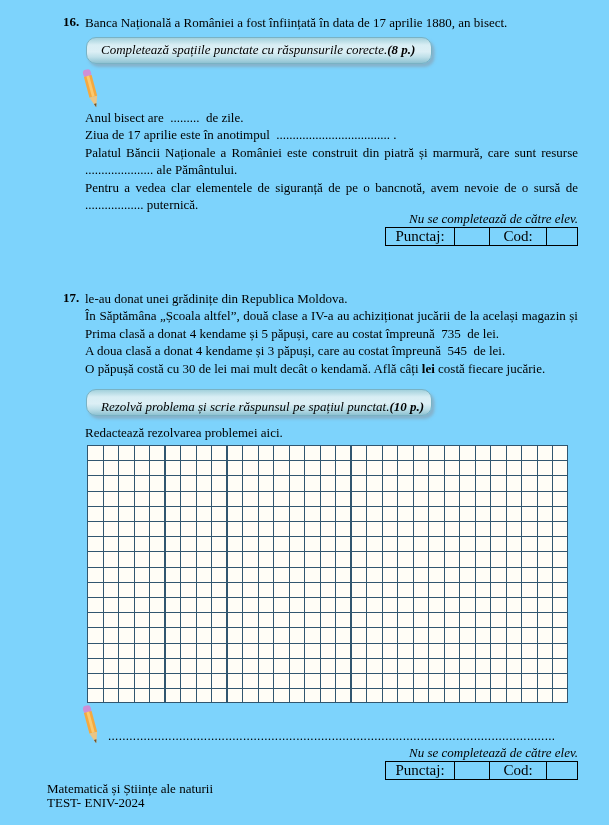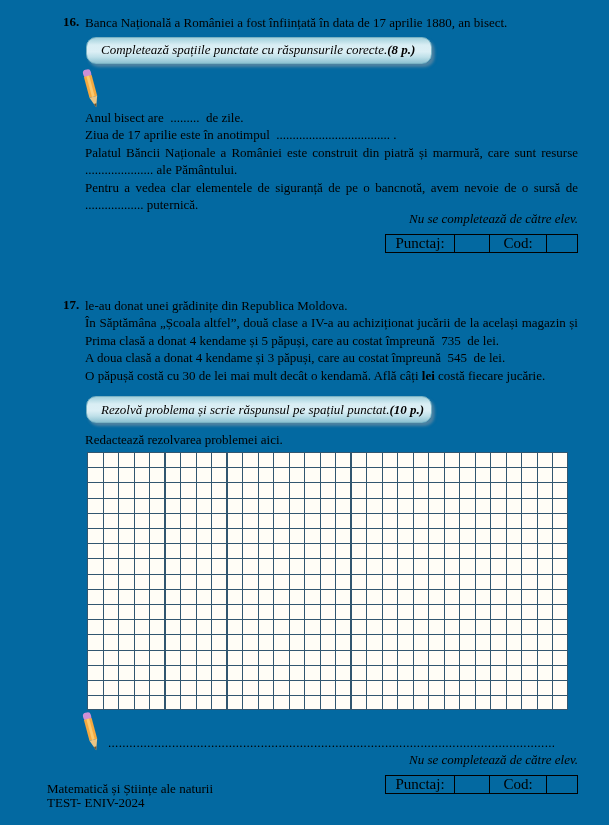--- a/index.html
+++ b/index.html
@@ -1,19 +1,19 @@
 <!DOCTYPE html>
 <html><head>
 <meta charset="utf-8">
 <style>
   html,body{margin:0;padding:0;background:#ffffff;}
   .page{
     position:relative;
     width:609px;height:825px;
-    background:#0369a1;
+    background:#7dd3fc;
     font-family:"Liberation Serif","DejaVu Serif",serif;
     font-size:13px;color:#000;
     overflow:hidden;
   }
   .content{
     position:absolute;left:63px;top:14px;width:515px;
   }
   .qblock{position:relative;}
   .qnum{
     position:absolute;left:0;top:0;
@@ -45,21 +45,21 @@
   .instr-box .pts{font-weight:bold;margin-left:0;white-space:nowrap;}
   .pencil-row{height:42px;margin-left:13px;margin-top:2px;}
   .fill-lines{margin-top:1px;}
   .score-block{
     width:220px;margin-left:auto;text-align:right;
     margin-top:-2px;
   }
   .no-complete{
     font-style:italic;
     line-height:14px;
-    margin-bottom:8px;
+    margin-bottom:1px;
     text-align:right;
   }
   table.score-table{
     border-collapse:collapse;
     margin-left:auto;
     table-layout:fixed;
   }
   table.score-table td{
     border:1px solid #000;
     height:15px;
@@ -166,21 +166,21 @@
       <span class="qnum">17.</span>
       <div class="qtext">
         <div class="line">le-au donat unei grădinițe din Republica Moldova.</div>
         <div class="line jfull">În Săptămâna „Școala altfel”, două clase a IV-a au achiziționat jucării de la același magazin și</div>
         <div class="line">Prima clasă a donat 4 kendame și 5 păpuși, care au costat împreună  735  de lei.</div>
         <div class="line">A doua clasă a donat 4 kendame și 3 păpuși, care au costat împreună  545  de lei.</div>
         <div class="line"><span>O păpușă costă cu 30 de lei mai mult decât o kendamă. Află câți </span><b>lei</b><span> costă fiecare jucărie.</span></div>
       </div>
     </div>
 
-    <div class="instr-box" style="margin-top:12px;">
+    <div class="instr-box" style="margin-top:12px;align-items:flex-end;">
       <span class="itext">Rezolvă problema și scrie răspunsul pe spațiul punctat.</span>
       <span class="pts">(10 p.)</span>
     </div>
 
     <div class="workspace-label">Redactează rezolvarea problemei aici.</div>
 
     <div class="grid-paper"></div>
 
     <div class="answer-row">
       <svg class="pencil" width="30" height="44" viewBox="0 0 30 44">

